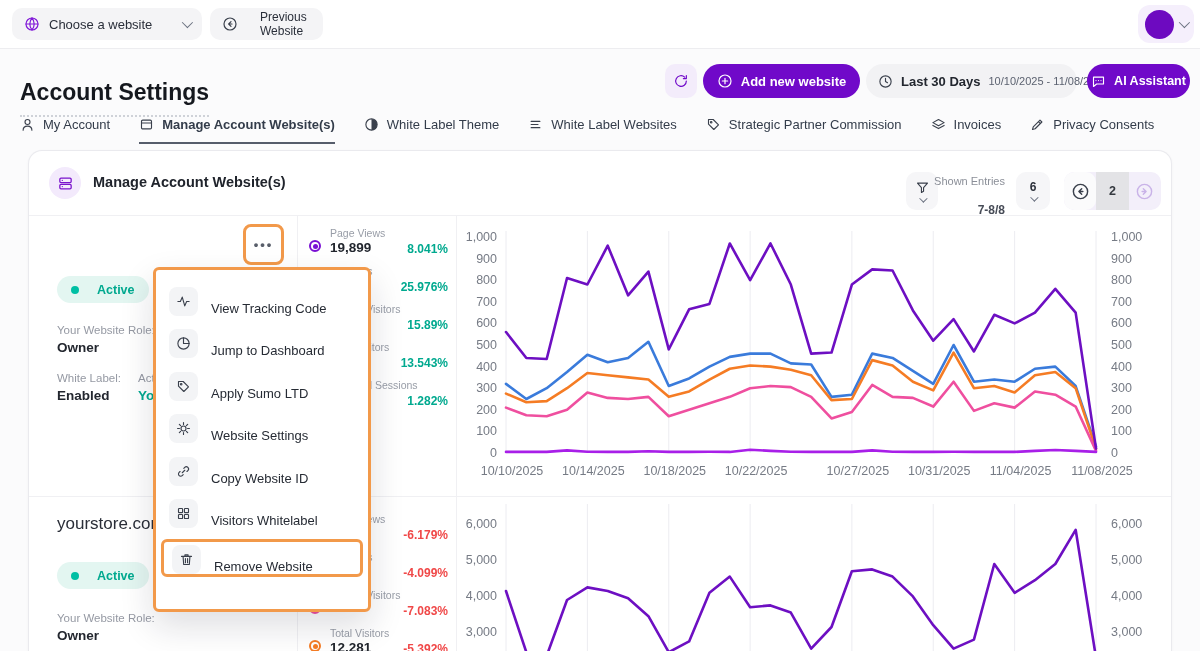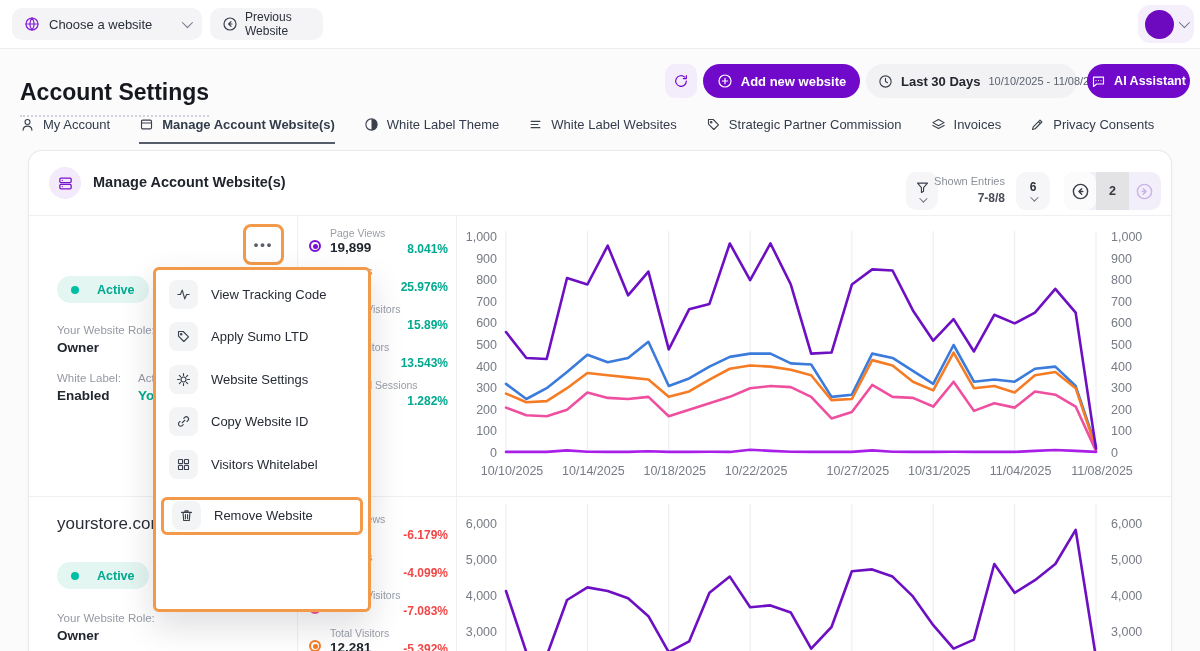--- a/index.html
+++ b/index.html
@@ -11,21 +11,21 @@
   }
   .i svg{display:block}
   .i{display:inline-flex;align-items:center;justify-content:center;color:#3a404c}
   .chev{display:inline-block;width:7px;height:7px;border-right:1.6px solid #6b7280;border-bottom:1.6px solid #6b7280;transform:rotate(45deg) translateY(-2px)}
   
   .topbar{position:absolute;left:0;top:0;width:1200px;height:48px;background:#fff;border-bottom:1px solid #ededf0}
   .pill{position:absolute;top:8px;height:32px;display:flex;align-items:center;gap:9px;background:#f4f4f6;border-radius:10px;padding:0 12px;box-sizing:border-box;cursor:pointer}
   .pill .lbl{font-size:13px;color:#2a2f3a}
   .site-pick{left:12px;width:190px}
   .site-pick .chev{margin-left:auto}
-  .prev-btn{left:210px;width:113px;gap:7px}
+  .prev-btn{left:210px;width:113px;gap:22px}
   .prev-btn .lbl{font-size:12px}
   .avatar-btn{position:absolute;right:6px;top:5px;width:56px;height:38px;background:#f5effc;border-radius:12px;display:flex;align-items:center;gap:5px;padding:0 7px;box-sizing:border-box;cursor:pointer}
   .avatar-circle{width:29px;height:29px;border-radius:50%;background:#6d0ac0}
   
   .page-title{position:absolute;left:20px;top:64px;font-size:23px;font-weight:bold;color:#15181e;border-bottom:2px dotted #cfd2d8;padding-bottom:9px}
   .hbtn{position:absolute;top:64px;height:34px;border-radius:17px;display:flex;align-items:center;gap:8px;box-sizing:border-box;cursor:pointer}
   .refresh-btn{left:665px;width:32px;border-radius:10px;background:#f3ecfb;justify-content:center;color:#7009c9}
   .add-btn{left:703px;width:157px;background:#7009c9;color:#fff;justify-content:center;font-size:13px;font-weight:bold}
   .date-btn{left:866px;width:211px;background:#f2f2f4;padding:0 12px}
   .date-btn .b1{font-size:13px;font-weight:bold;color:#23272f;white-space:nowrap}
@@ -37,21 +37,21 @@
   .tab.active{border-bottom-color:#565d6b;font-weight:bold}
   
   .panel{position:absolute;left:28px;top:150px;width:1144px;height:501px;background:#fff;border:1px solid #eaeaee;border-bottom:none;border-radius:14px 14px 0 0;box-shadow:0 1px 3px rgba(20,20,40,.04);box-sizing:border-box;overflow:hidden}
   .panel-head{position:relative;height:64px}
   .panel-ico{position:absolute;left:20px;top:16px;width:32px;height:32px;border-radius:50%;background:#f3eafc;display:flex;align-items:center;justify-content:center;color:#7a12cc}
   .panel-title{position:absolute;left:64px;top:23px;font-size:14.5px;font-weight:bold;color:#20242c}
   .tool{position:absolute;background:#f6f6f8;border-radius:10px;display:flex;flex-direction:column;align-items:center;justify-content:center;cursor:pointer}
   .filter-btn{left:877px;top:21px;width:32px;height:38px;gap:2px;color:#2c313b}
   .shown{position:absolute;left:886px;top:24px;width:90px;text-align:right}
   .shown .s1{font-size:11px;color:#8b8f98}
-  .shown .s2{font-size:12px;font-weight:bold;color:#474c57;margin-top:4px}
+  .shown .s2{font-size:12px;font-weight:bold;color:#474c57;margin-top:16px}
   .size-btn{left:987px;top:21px;width:34px;height:38px;gap:2px}
   .size-btn .v{font-size:12px;font-weight:bold;color:#2c313b}
   .pager{position:absolute;left:1035px;top:21px;width:97px;height:38px;background:#f3effa;border-radius:10px;display:flex;overflow:hidden}
   .pager>div{width:33.4%;display:flex;align-items:center;justify-content:center}
   .pg-prev{background:#fbfbfc;border-radius:10px;color:#2c313b;cursor:pointer}
   .pg-cur{background:#e3e3e6;font-size:12.5px;font-weight:bold;color:#34393f}
   .pg-next{color:#c9b3e8;cursor:default}
   
   .ws-row{position:absolute;left:0;width:1144px;border-top:1px solid #f0f0f3}
   .row1{top:64px;height:281px}
@@ -69,21 +69,21 @@
   .stat-row{position:absolute;left:0;width:159px;height:38px}
   .stat-row .ring{position:absolute;left:12px;top:14px}
   .ring{width:12px;height:12px;border:2px solid currentColor;border-radius:50%;position:relative;display:inline-block;box-sizing:border-box}
   .ring::after{content:"";position:absolute;inset:1.5px;border-radius:50%;background:currentColor}
   .stat-row .sl{position:absolute;left:33px;top:1px;font-size:10.5px;color:#989da7;white-space:nowrap}
   .stat-row .sv{position:absolute;left:33px;top:14px;font-size:13.5px;font-weight:bold;color:#22262e}
   .stat-row .sp{position:absolute;right:8px;top:16px;font-size:12px;font-weight:bold}
   .sp.pos{color:#00a98f}.sp.neg{color:#f04848}
   
   .menu{position:absolute;left:153px;top:267px;width:218px;height:345px;box-sizing:border-box;background:#fff;border:3px solid #f2994a;border-radius:6px;box-shadow:0 14px 34px rgba(20,20,40,.14);padding-top:3px;z-index:50}
-  .mi{height:42.5px;display:flex;align-items:center;gap:13px;padding-left:13px;cursor:pointer}
+  .mi{height:42.5px;display:flex;align-items:flex-end;gap:13px;padding-left:13px;cursor:pointer}
   .mi .ibox{width:29px;height:29px;border-radius:8px;background:#f3f4f6;display:flex;align-items:center;justify-content:center;color:#2b303a;flex:0 0 auto}
   .mi .ml{font-size:13px;color:#262b34;font-weight:500;white-space:nowrap}
   .mi-hot{margin:11px 5px 0 5px;height:38px;box-sizing:border-box;border:3px solid #f2994a;border-radius:6px;padding-left:8px}
   
   .chart svg text{font-family:"Liberation Sans","DejaVu Sans",sans-serif}
 </style>
 </head>
 <body>
 
 <header class="topbar">
@@ -434,20 +434,31 @@
             <path d="M3 12h4l3-7 4 14 3-7h4"></path>
           </svg>
         </span>
       </span>
     <span class="ml">View Tracking Code</span>
   </div>
   <div class="mi">
     <span class="ibox">
         <span class="i">
           <svg width="15" height="15" viewBox="0 0 24 24" fill="none" stroke="currentColor" stroke-width="1.8" stroke-linecap="round" stroke-linejoin="round">
+            <circle cx="12" cy="12" r="9"></circle>
+            <path d="M12 3v9h9"></path>
+          </svg>
+        </span>
+      </span>
+    <span class="ml">Jump to Dashboard</span>
+  </div>
+  <div class="mi">
+    <span class="ibox">
+        <span class="i">
+          <svg width="15" height="15" viewBox="0 0 24 24" fill="none" stroke="currentColor" stroke-width="1.8" stroke-linecap="round" stroke-linejoin="round">
             <path d="M4 4h7.5l8.5 8.5L12.5 20 4 11.5z"></path>
             <circle cx="8.3" cy="8.3" r="1.2"></circle>
           </svg>
         </span>
       </span>
     <span class="ml">Apply Sumo LTD</span>
   </div>
   <div class="mi">
     <span class="ibox">
         <span class="i">

